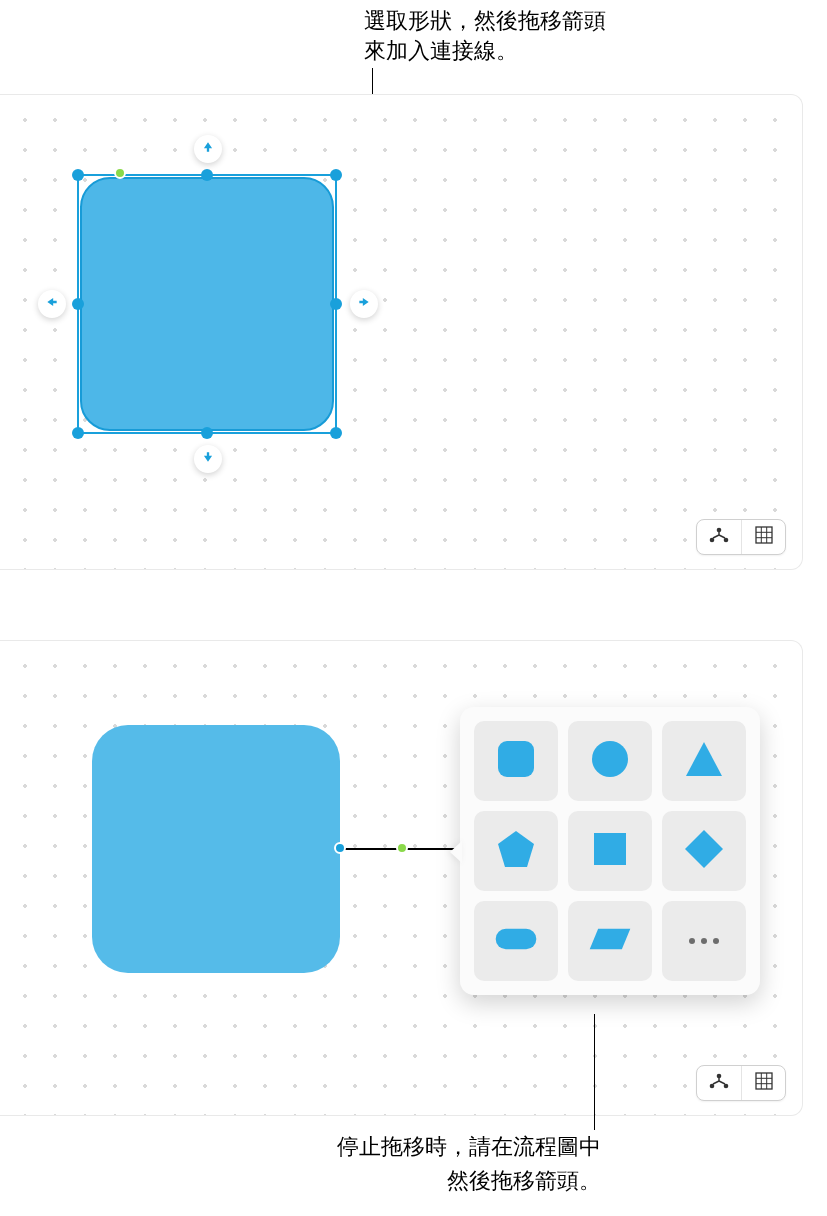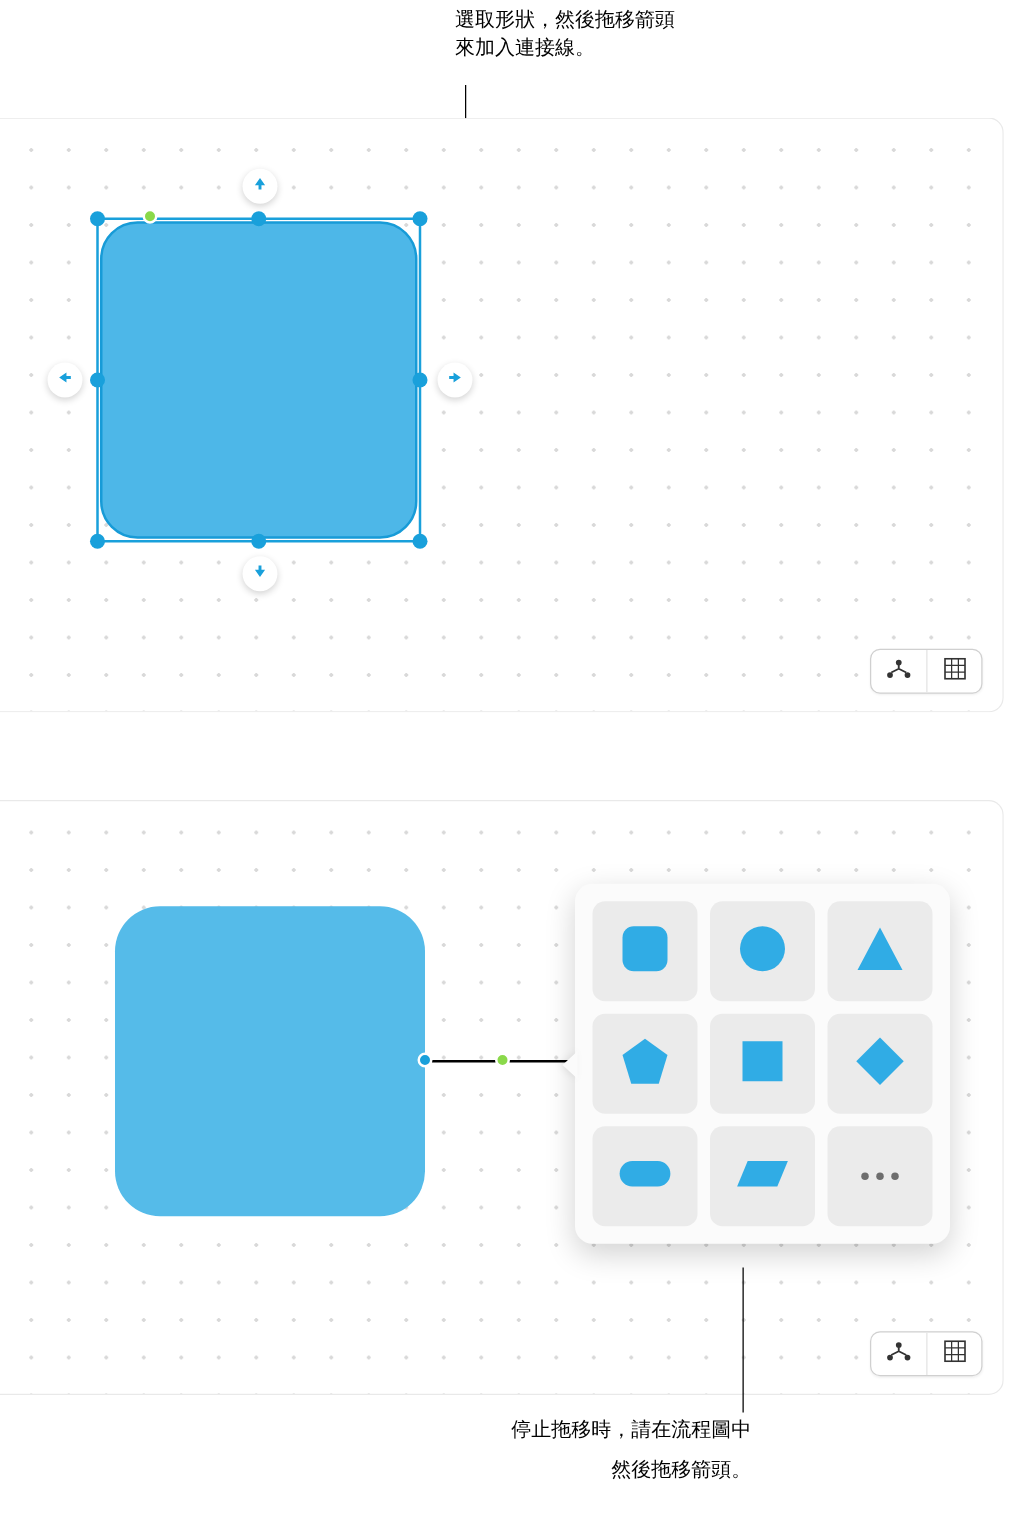--- a/index.html
+++ b/index.html
@@ -6,21 +6,21 @@
   body {
     font-family: -apple-system, "Helvetica Neue", Arial, "PingFang TC", "Microsoft JhengHei", sans-serif;
     background: #fff;
     width: 827px;
     height: 1216px;
     position: relative;
     overflow: hidden;
   }
   .callout-text {
     position: absolute;
-    font-size: 16px;
+    font-size: 22px;
     line-height: 1.35;
     color: #000;
     text-align: left;
     white-space: pre;
   }
   .callout-line {
     position: absolute;
     background: #000;
     width: 1px;
   }
@@ -339,14 +339,14 @@
         <svg width="18" height="18" viewBox="0 0 18 18">
           <rect x="1" y="1" width="16" height="16" fill="none" stroke="#333" stroke-width="1.3"></rect>
           <path d="M6.3 1 V17 M11.7 1 V17 M1 6.3 H17 M1 11.7 H17" stroke="#333" stroke-width="1"></path>
         </svg>
       </span>
     </div>
   </div>
 </div>
 
 <div class="callout-line" style="left:594px; top:1014px; height:116px;"></div>
-<div class="callout-text" style="right:226px; top:1134px; text-align:right;">停止拖移時，請在流程圖中</div>
+<div class="callout-text" style="right:226px; top:1134px; text-align:right;font-family:Liberation Mono, monospace;">停止拖移時，請在流程圖中</div>
 <div class="callout-text" style="right:226px; top:1166px; text-align:right;">然後拖移箭頭。</div>
 
 </body></html>

